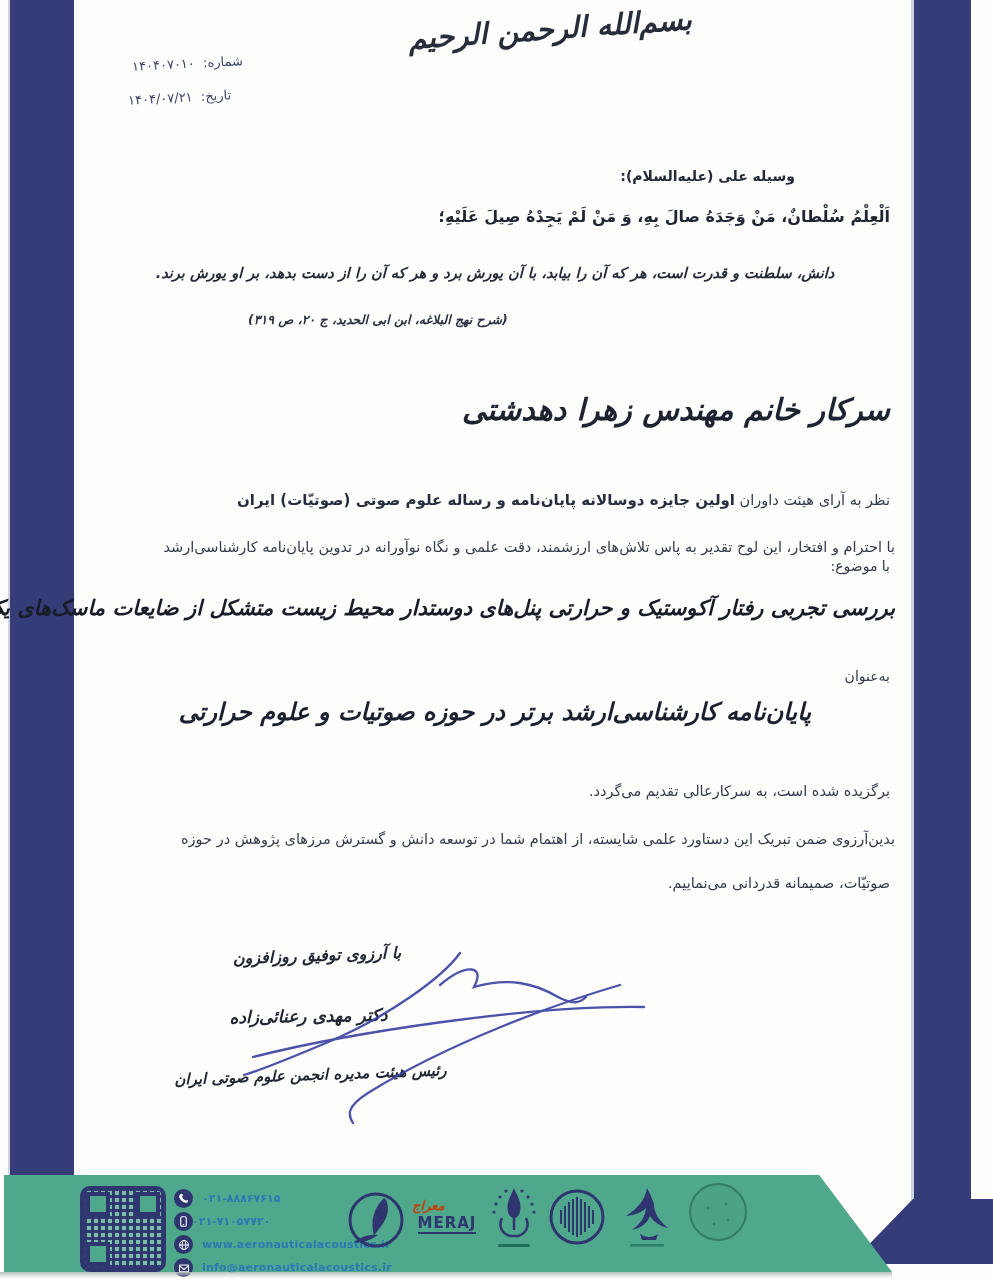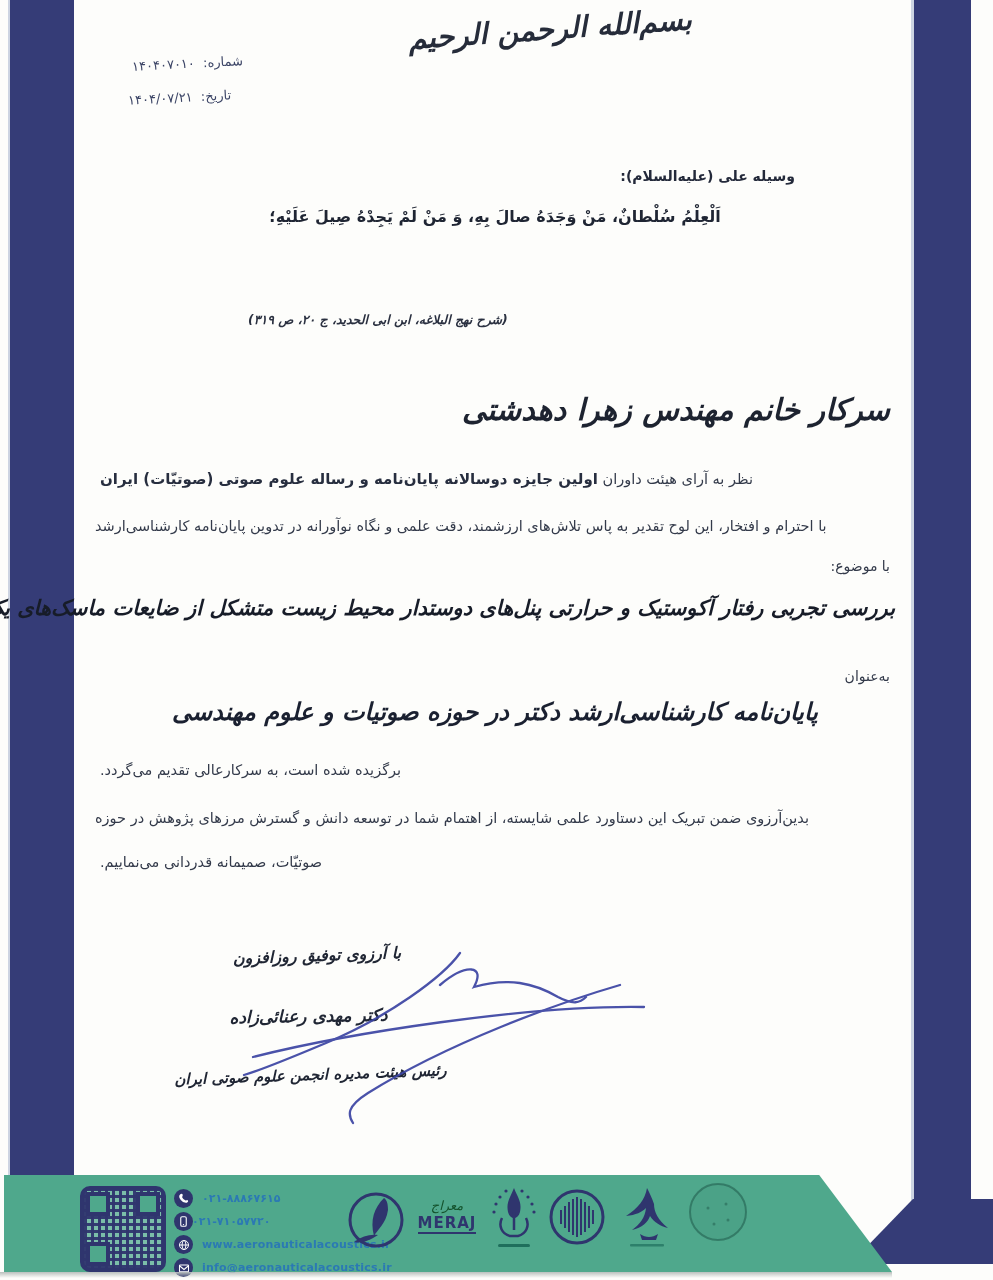--- a/index.html
+++ b/index.html
@@ -14,28 +14,28 @@
   .bar-left{left:8px;top:0;width:66px;height:1176px;box-shadow:2px 0 0 #cdd4e2 inset;}
   .bar-right{left:911px;top:0;width:60px;height:1262px;box-shadow:3px 0 0 #cdd4e2 inset;}
   .corner-navy{left:850px;top:1199px;width:143px;height:65px;background:#353c77;
     clip-path:polygon(44% 0,100% 0,100% 100%,0 100%);}
   
   .meta{font-size:13px;color:#3c4566;direction:rtl;transform:rotate(-3deg);white-space:nowrap;}
   .bismillah{font-size:29px;font-weight:bold;font-style:italic;color:#262c3a;
     transform:rotate(-4deg);direction:rtl;text-align:center;white-space:nowrap;}
   
   .attrib{font-size:14px;font-weight:bold;direction:rtl;text-align:right;color:#23293a;}
-  .arabic{font-size:16px;font-weight:bold;direction:rtl;text-align:center;color:#1f2533;white-space:nowrap;}
+  .arabic{font-size:16px;font-weight:bold;direction:rtl;text-align:right;color:#1f2533;white-space:nowrap;}
   .translation{font-size:14.5px;font-weight:bold;font-style:italic;direction:rtl;text-align:center;
     color:#242a38;white-space:nowrap;}
   .source{font-size:12.5px;font-weight:bold;font-style:italic;direction:rtl;color:#2a3040;white-space:nowrap;}
   
   .recipient{font-size:30px;font-weight:bold;font-style:italic;direction:rtl;text-align:right;
     color:#1d2330;white-space:nowrap;}
-  .bodyline{font-size:14.5px;direction:rtl;text-align:left;color:#333a4a;white-space:nowrap;}
+  .bodyline{font-size:14.5px;direction:rtl;text-align:right;color:#333a4a;white-space:nowrap;margin-top:21px;}
   .bodyline b{font-size:15px;color:#272e3f;}
   .label-line{font-size:14px;direction:rtl;color:#333a4a;}
   .thesis{font-size:21px;font-weight:bold;font-style:italic;direction:rtl;text-align:center;
     color:#171c28;white-space:nowrap;}
   .award{font-size:24px;font-weight:bold;font-style:italic;direction:rtl;text-align:center;
     color:#1a2030;white-space:nowrap;}
   
   .sig-wish{font-size:16px;font-weight:bold;font-style:italic;direction:rtl;text-align:center;
     color:#202634;transform:rotate(-2deg);white-space:nowrap;}
   .sig-name{font-size:17px;font-weight:bold;font-style:italic;direction:rtl;text-align:center;
@@ -49,21 +49,21 @@
     background-image:
       repeating-linear-gradient(0deg,rgba(47,53,110,.95) 0 3px,transparent 3px 7px),
       repeating-linear-gradient(90deg,rgba(47,53,110,.95) 0 3px,transparent 3px 7px);
     background-color:rgba(255,255,255,.25);}
   .qr .finder{position:absolute;width:16px;height:16px;border:4px solid #2f356e;background:#4fa88c;}
   .qr .f1{left:2px;top:2px}.qr .f2{right:2px;top:2px}.qr .f3{left:2px;bottom:2px}
   .cicon{width:19px;height:19px;border-radius:50%;background:#2f356e;display:flex;
     align-items:center;justify-content:center;}
   .contact{font-size:11px;font-weight:bold;color:#2b79b4;direction:ltr;white-space:nowrap;
     letter-spacing:.2px;}
-  .meraj-fa{font-size:13px;font-weight:normal;font-style:italic;color:#14532d;direction:rtl;text-align:center;}
+  .meraj-fa{font-size:13px;font-weight:bold;font-style:italic;color:#c2410c;direction:rtl;text-align:left;}
   .meraj-en{font-size:15px;font-weight:bold;color:#2f356e;letter-spacing:1px;border-bottom:2px solid #2f356e;}
   .shadow-bottom{left:0;top:1272px;width:892px;height:6px;background:linear-gradient(#b9c0bd,transparent);}
 </style>
 </head>
 <body>
 
 <div class="page">
 
   <div class="abs bar bar-left"></div>
   <div class="abs bar bar-right"></div>
@@ -75,32 +75,33 @@
   </div>
   <div class="abs meta" style="left:128px;top:90px">
     <span>تاریخ:</span>&nbsp;
     <span>۱۴۰۴/۰۷/۲۱</span>
   </div>
 
   <div class="abs bismillah" style="left:370px;top:12px;width:360px">بسم‌الله الرحمن الرحیم</div>
 
   <div class="abs attrib" style="left:550px;top:168px;width:245px">وسیله علی (علیه‌السلام):</div>
   <div class="abs arabic" style="left:100px;top:207px;width:790px">اَلْعِلْمُ سُلْطانٌ، مَنْ وَجَدَهُ صالَ بِهِ، وَ مَنْ لَمْ یَجِدْهُ صِیلَ عَلَیْهِ؛</div>
+  <div class="abs translation" style="left:95px;top:265px;width:800px">دانش، سلطنت و قدرت است، هر که آن را بیابد، با آن یورش برد و هر که آن را از دست بدهد، بر او یورش برند.</div>
   <div class="abs source" style="left:248px;top:312px">(شرح نهج البلاغه، ابن ابی الحدید، ج ۲۰، ص ۳۱۹)</div>
 
   <div class="abs recipient" style="left:100px;top:392px;width:790px">سرکار خانم مهندس زهرا دهدشتی</div>
 
   <div class="abs bodyline" style="left:100px;top:470px;width:790px">
     <span>نظر به آرای هیئت داوران </span><b>اولین جایزه دوسالانه پایان‌نامه و رساله علوم صوتی (صوتیّات) ایران</b>
   </div>
   <div class="abs bodyline" style="left:95px;top:518px;width:800px">با احترام و افتخار، این لوح تقدیر به پاس تلاش‌های ارزشمند، دقت علمی و نگاه نوآورانه در تدوین پایان‌نامه کارشناسی‌ارشد</div>
   <div class="abs label-line" style="left:100px;top:558px;width:790px">با موضوع:</div>
   <div class="abs thesis" style="left:95px;top:596px;width:800px">بررسی تجربی رفتار آکوستیک و حرارتی پنل‌های دوستدار محیط زیست متشکل از ضایعات ماسک‌های یک‌بار مصرف صورت</div>
   <div class="abs label-line" style="left:100px;top:668px;width:790px">به‌عنوان</div>
-  <div class="abs award" style="left:100px;top:698px;width:790px">پایان‌نامه کارشناسی‌ارشد دکتر در حوزه صوتیات و علوم مهندسی</div>
+  <div class="abs award" style="left:100px;top:698px;width:790px">پایان‌نامه کارشناسی‌ارشد برتر در حوزه صوتیات و علوم حرارتی</div>
   <div class="abs bodyline" style="left:100px;top:762px;width:790px">برگزیده شده است، به سرکارعالی تقدیم می‌گردد.</div>
   <div class="abs bodyline" style="left:95px;top:810px;width:800px">بدین‌آرزوی ضمن تبریک این دستاورد علمی شایسته، از اهتمام شما در توسعه دانش و گسترش مرزهای پژوهش در حوزه</div>
   <div class="abs bodyline" style="left:100px;top:854px;width:790px">صوتیّات، صمیمانه قدردانی می‌نماییم.</div>
 
   <div class="abs sig-wish" style="left:222px;top:946px;width:190px">با آرزوی توفیق روزافزون</div>
   <div class="abs sig-name" style="left:196px;top:1006px;width:225px">دکتر مهدی رعنائی‌زاده</div>
   <div class="abs sig-title" style="left:168px;top:1066px;width:285px">رئیس هیئت مدیره انجمن علوم صوتی ایران</div>
 
   <svg class="abs" style="left:228px;top:925px" width="432" height="212" viewBox="0 0 432 212">
     <g fill="none" stroke="#3b44a3" stroke-width="2.3" stroke-linecap="round" opacity="0.92">

